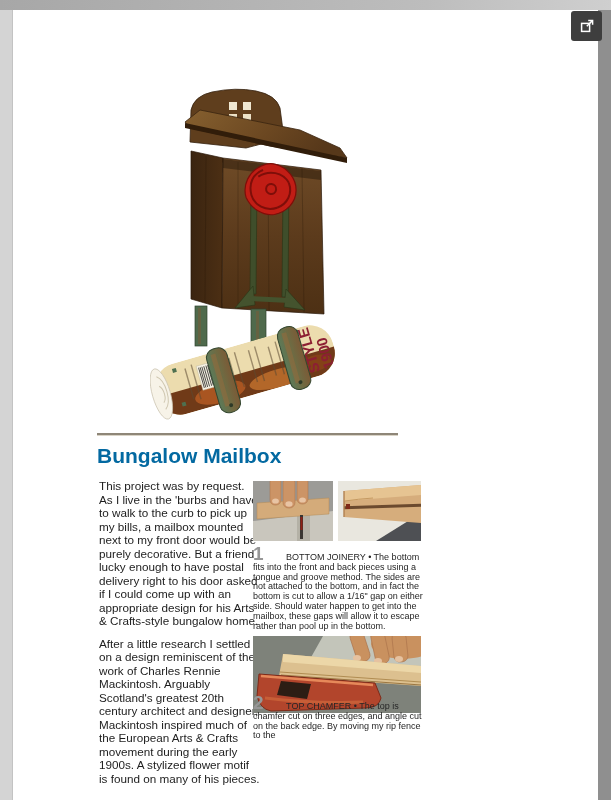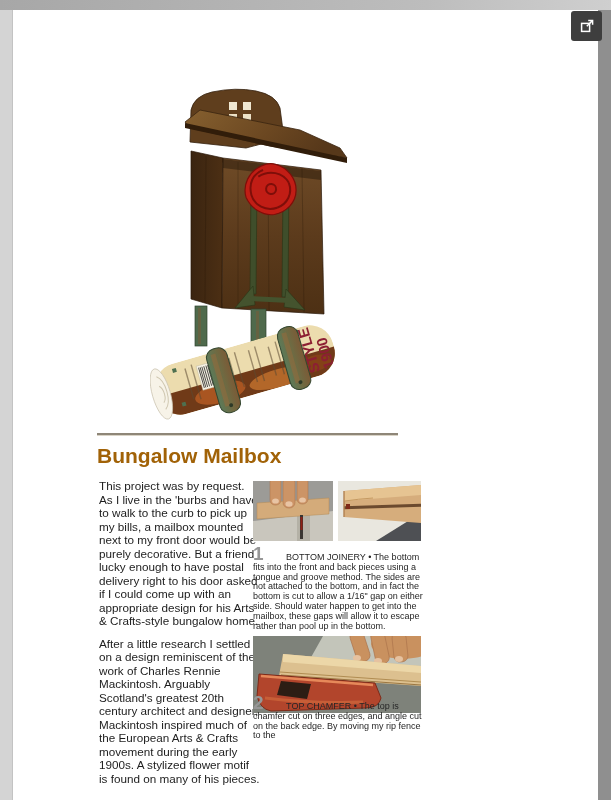--- a/index.html
+++ b/index.html
@@ -13,21 +13,21 @@
   .border-right{position:absolute;left:598px;top:10px;width:13px;height:790px;background:#8f8f8f;}
   .open-btn{position:absolute;left:571px;top:11px;width:31px;height:30px;background:#3e3e3e;
             border:none;border-radius:3px;cursor:pointer;display:flex;align-items:center;
             justify-content:center;padding:0;}
   
   .hero{position:absolute;left:150px;top:62px;width:285px;height:370px;}
   
   .rule{position:absolute;left:97px;top:433px;width:301px;height:2px;background:#8e8678;
         box-shadow:0 1px 0 #d9d3c6;}
   .headline{position:absolute;left:97px;top:444px;margin:0;font-size:21px;font-weight:bold;
-            color:#a16207;letter-spacing:0;}
+            color:#0369a1;letter-spacing:0;}
   
   .col-left{position:absolute;left:99px;top:479px;width:161px;color:#1d1d1d;}
   .col-left p{margin:0 0 9px 0;font-size:11.7px;line-height:13.5px;}
   
   .photo{position:absolute;left:253px;width:168px;overflow:hidden;}
   .photo1{top:481px;height:60px;display:flex;gap:5px;}
   .photo2{top:636px;height:77px;}
   .photo svg{display:block;}
   .cap{position:absolute;left:253px;width:170px;font-size:9px;line-height:9.8px;color:#262626;}
   .cap1{top:549px;}

